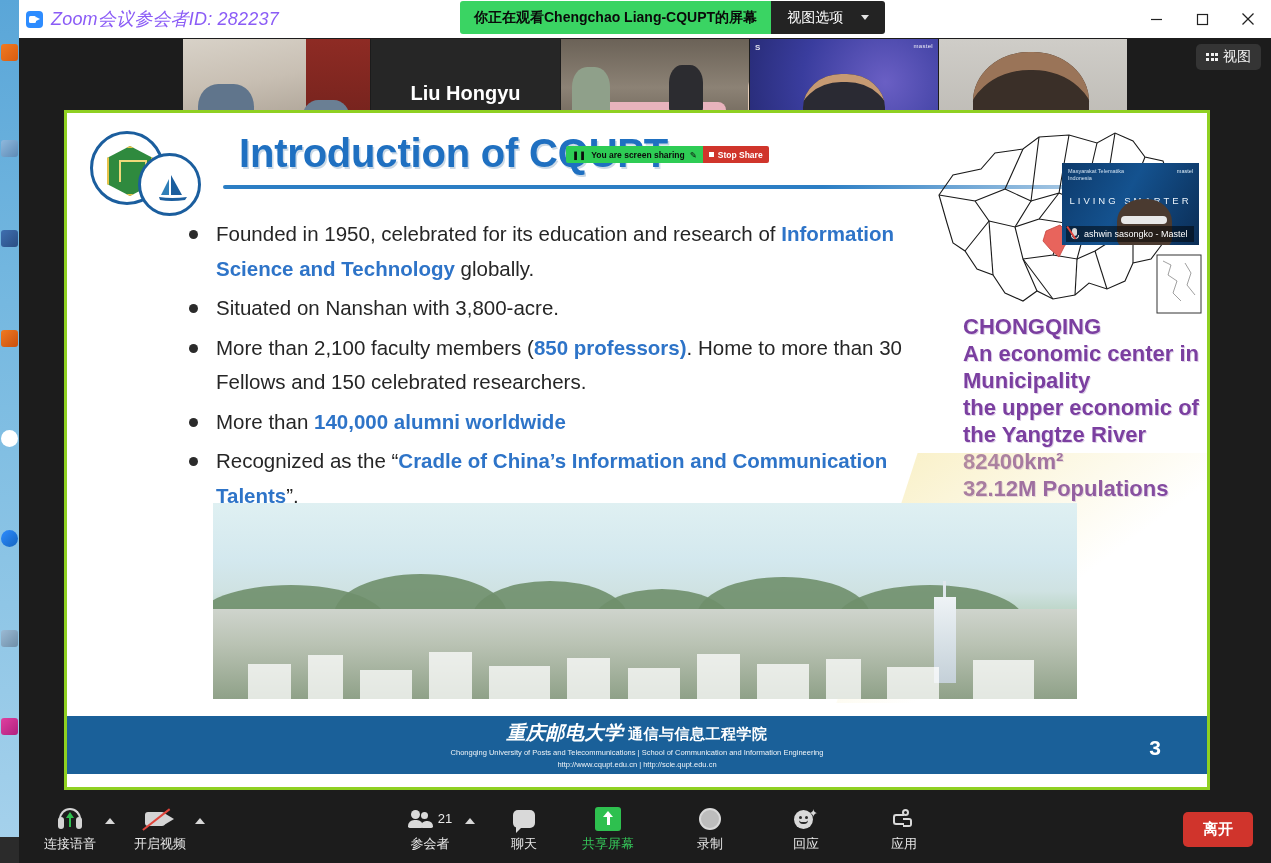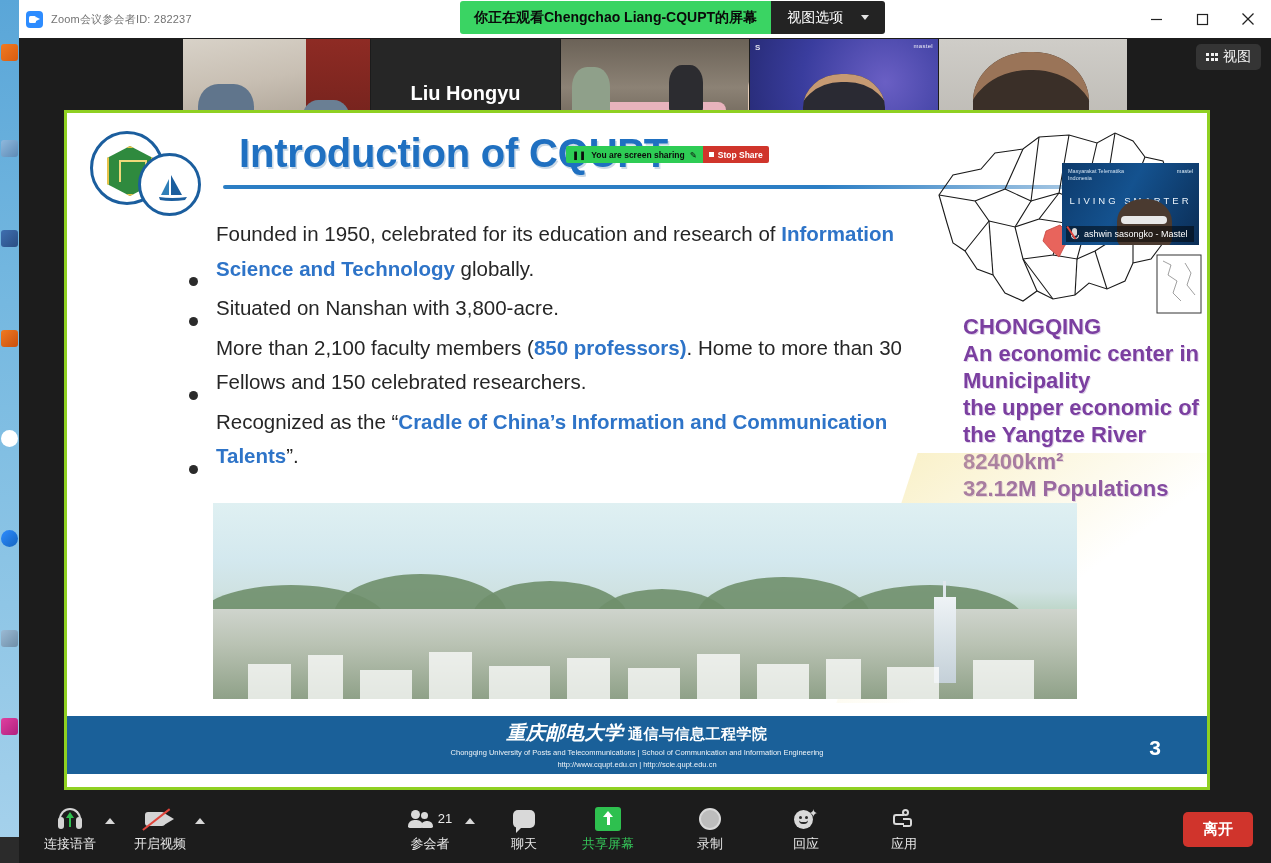--- a/index.html
+++ b/index.html
@@ -41,21 +41,21 @@
   }
   .tb-zoomicon::after {
     content: ""; position: absolute; left: 3px; top: 5px; width: 7px; height: 7px;
     background: #fff; border-radius: 1.5px;
   }
   .tb-zoomicon::before {
     content: ""; position: absolute; left: 10px; top: 6px;
     border-top: 2.5px solid transparent; border-bottom: 2.5px solid transparent;
     border-left: 4px solid #fff;
   }
-  .tb-title { font-size: 11px; color: #737373; letter-spacing: .2px; white-space: nowrap; }
+  .tb-title { font-size: 18px; color: #8b5cf6; letter-spacing: .2px; white-space: nowrap; font-style: italic; }
   .tb-spacer { flex: 1; }
   .win-ctrl {
     width: 46px; height: 38px; display: flex; align-items: center; justify-content: center;
     color: #222;
   }
   .win-ctrl svg { display: block; }
 
   
   .share-banner-wrap {
     position: absolute; left: 441px; top: 1px; height: 33px;
@@ -188,21 +188,21 @@
     font-size: 40px; font-weight: 700; color: #1f70c1; letter-spacing: -.2px;
     text-shadow: 1.5px 1.5px 0 rgba(140,170,200,.45);
   }
   .title-rule {
     position: absolute; left: 156px; top: 72px; width: 856px; height: 4px;
     background: linear-gradient(90deg,#2b7ec4 0%, #2b7ec4 70%, #a9c9e4 100%);
     border-radius: 2px;
   }
 
   .bullets { position: absolute; left: 122px; top: 104px; width: 740px; }
-  .bullet { display: flex; align-items: flex-end; margin-bottom: 5px; }
+  .bullet { display: flex; align-items: flex-start; margin-bottom: 5px; }
   .dot { width: 9px; height: 9px; border-radius: 50%; background: #2b2b2b;
     margin: 13px 18px 0 0; flex: none; }
   .btext { font-size: 20.5px; line-height: 34.5px; color: #262626; }
   .hl { color: #2e74c8; font-weight: 700; }
 
   .map { position: absolute; left: 852px; top: 10px; width: 290px; height: 210px; }
   .map svg { display: block; }
 
   .cq-text {
     position: absolute; left: 896px; top: 200px; width: 252px;
@@ -493,20 +493,26 @@
             </span>
           </div>
           <div class="bullet">
             <span class="dot"></span>
             <span class="btext"><span>Situated on Nanshan with 3,800-acre.</span></span>
           </div>
           <div class="bullet">
             <span class="dot"></span>
             <span class="btext">
               <span>More than 2,100 faculty members (</span><span class="hl">850 professors)</span><span>. Home to more than 30 Fellows and 150 celebrated researchers.</span>
+            </span>
+          </div>
+          <div class="bullet">
+            <span class="dot"></span>
+            <span class="btext">
+              <span>More than </span><span class="hl">140,000 alumni worldwide</span>
             </span>
           </div>
           <div class="bullet">
             <span class="dot"></span>
             <span class="btext">
               <span>Recognized as the “</span><span class="hl">Cradle of China’s Information and Communication Talents</span><span>”.</span>
             </span>
           </div>
         </div>
 

